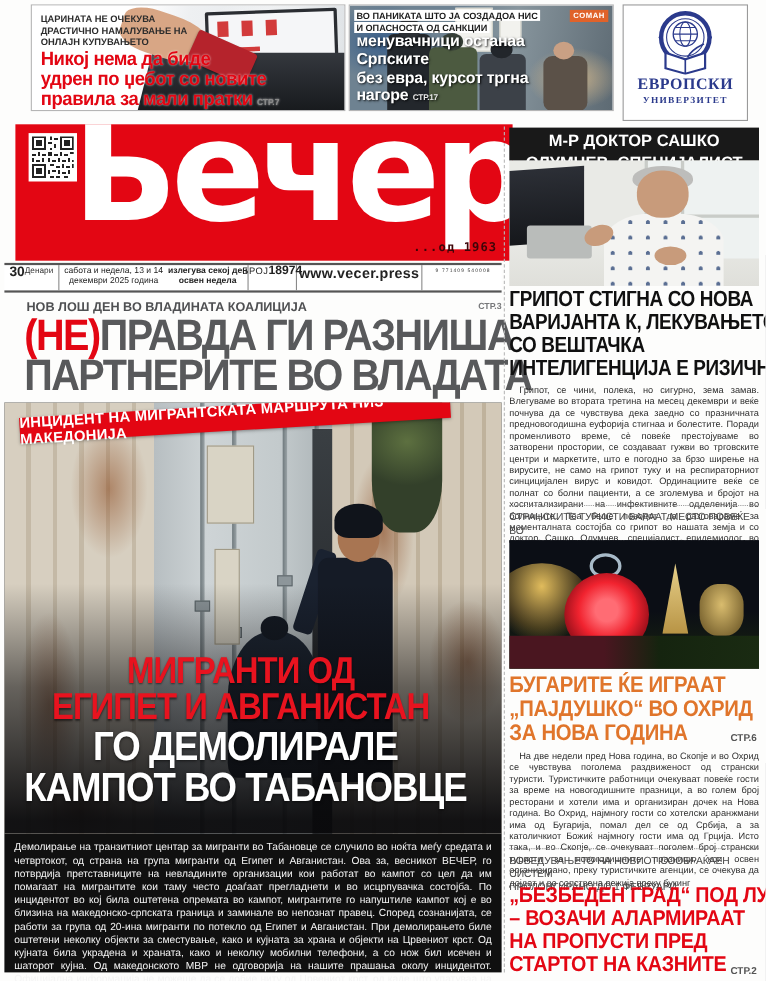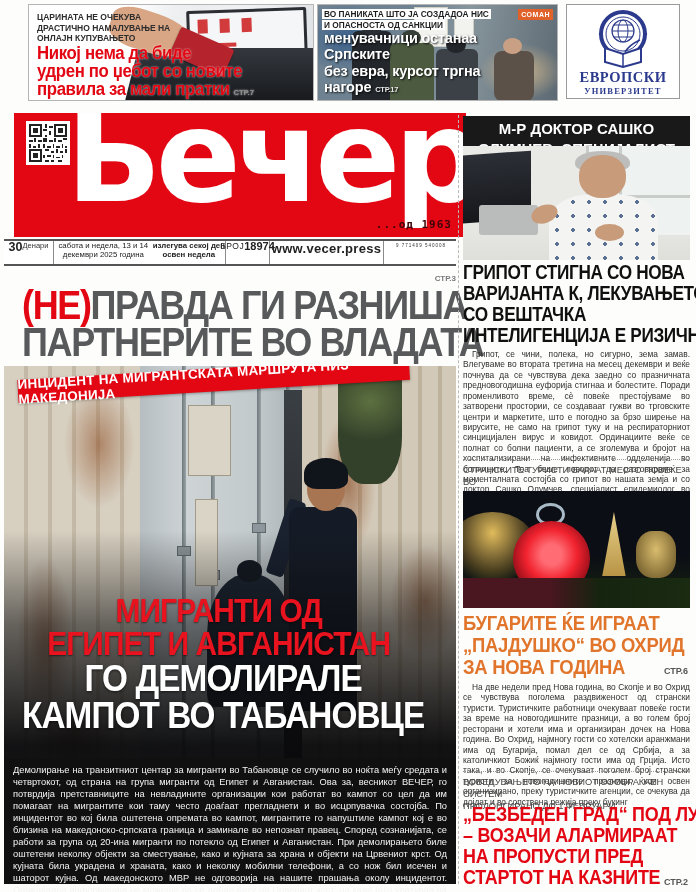--- a/index.html
+++ b/index.html
@@ -46,21 +46,21 @@
   .tm-f3:before { content:""; position:absolute; left:10px; top:-12px; width:20px; height:16px; border-radius:50%; background:#22262b; }
   .tm-f4 { left:176px; top:46px; width:40px; height:50px; background:#5b5148; border-radius:8px; }
   .tm-f4:before { content:""; position:absolute; left:9px; top:-13px; width:19px; height:16px; border-radius:50%; background:#c9a084; }
   .tm-poster { position:absolute; background:#f2f2ee; border:1px solid #cfcfc6; }
   .tm-kicker { position:absolute; left:4px; top:4px; font-size:8.3px; font-weight:bold; color:#1c1c1c; line-height:1.3; }
   .tm-kicker span { background:#ffffff; padding:0 2px; box-decoration-break:clone; }
   .tm-tag { position:absolute; right:4px; top:4px; background:#e0622a; color:#fff; font-size:7px; font-weight:bold; padding:2px 3px; letter-spacing:.5px; }
   .tm-head { position:absolute; left:6px; bottom:5px; color:#fff; font-weight:bold; font-size:14.5px; line-height:1.12;
     letter-spacing:-0.2px; text-shadow:1px 1px 2px rgba(0,0,0,.85); }
   .tm-head .pref { font-size:7.5px; color:#e8e8e8; font-weight:bold; margin-left:4px; }
-  .uni-box { left:566px; top:4px; width:114px; height:95px; border:1px solid #9a9a9a; background:#fff; text-align:center; }
+  .uni-box { left:566px; top:4px; width:114px; height:106px; border:1px solid #9a9a9a; background:#fff; text-align:center; }
   .uni-emblem { margin:5px auto 1px; display:block; }
   .uni-t1 { font-family:"Liberation Serif", serif; font-weight:bold; color:#2b3a8c; font-size:14.5px; letter-spacing:.5px; }
   .uni-t2 { font-family:"Liberation Serif", serif; font-weight:bold; color:#2b3a8c; font-size:8.5px; letter-spacing:1.2px; }
   
   .masthead { position:absolute; left:4px; top:113px; width:452px; height:124px; background:#e30613; overflow:hidden;margin-left:10px; }
   .qr { position:absolute; left:12px; top:8px; width:44px; height:44px; background:#fff; padding:3px; }
   .logo { position:absolute; left:52px; top:-26px; width:400px; text-align:center; color:#fff;
     font-family:"DejaVu Sans", sans-serif; font-weight:bold; font-size:128px; letter-spacing:-6px; line-height:1.1;
     transform:scaleX(.98); transform-origin:left top; }
   .since { position:absolute; right:14px; bottom:6px; font-family:"DejaVu Sans Mono", monospace;
@@ -281,20 +281,21 @@
     </div>
     <div class="ib-site">www.vecer.press</div>
     <div class="ib-code">
       <div class="barcode"></div>
       <div class="bc-digits">9 771409 540008</div>
     </div>
   </div>
 
   <div class="lead-kicker">
     <span class="ref">СТР.3</span>
+    <span>НОВ ЛОШ ДЕН ВО ВЛАДИНАТА КОАЛИЦИЈА</span>
   </div>
   <div class="lead-head">
     <div class="ln"><span class="red">(НЕ)</span><span>ПРАВДА ГИ РАЗНИША</span></div>
     <div class="ln">ПАРТНЕРИТЕ ВО ВЛАДАТА</div>
   </div>
 
   <div class="photo-block">
     <div class="mp">
       <div class="mp-left"></div>
       <div class="mp-mid">

